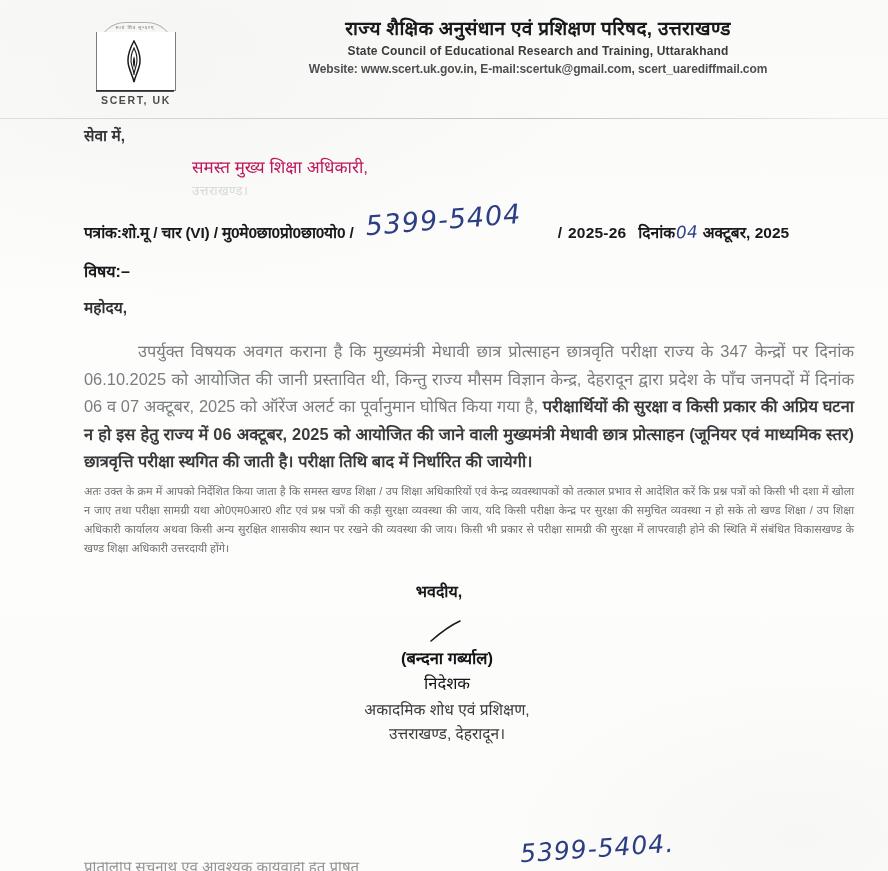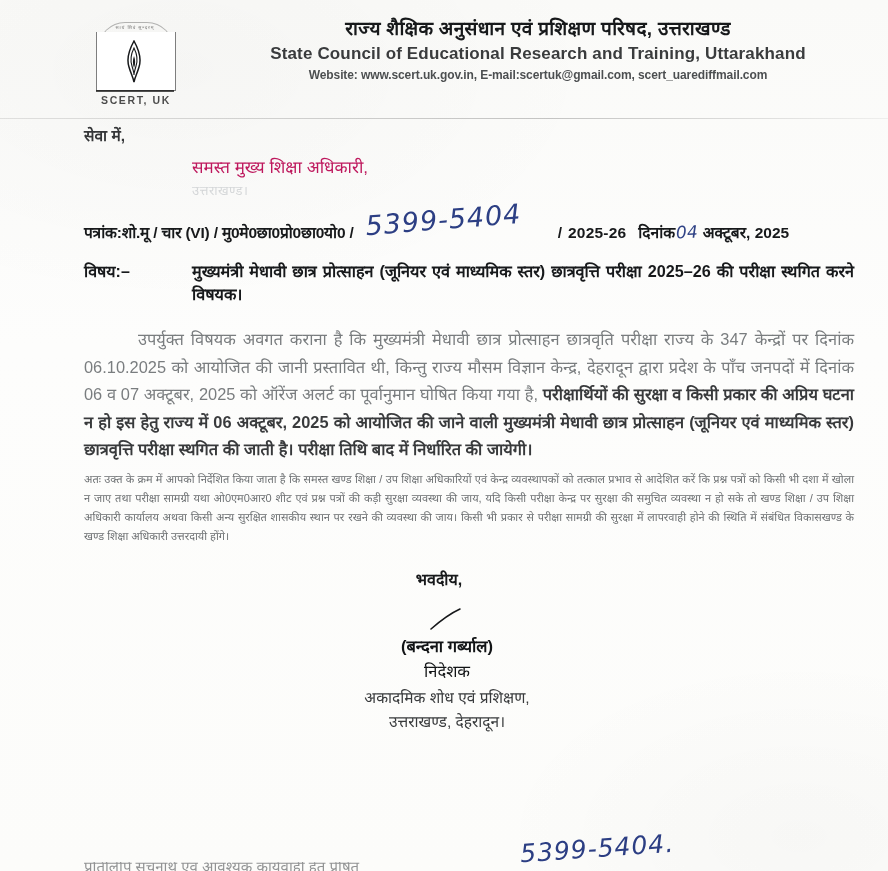--- a/index.html
+++ b/index.html
@@ -113,21 +113,21 @@
   }
   .org-hi {
     font-family: "Liberation Sans", "DejaVu Sans", sans-serif;
     font-size: 19px;
     font-weight: 700;
     color: #121416;
     letter-spacing: 0.3px;
     line-height: 1.2;
   }
   .org-en {
-    font-size: 17px;
+    font-size: 12px;
     font-weight: 700;
     color: #2a2c2e;
     margin-top: 3px;
     letter-spacing: 0.15px;
     opacity: 0.92;
   }
   .org-addr {
     font-size: 12.4px;
     font-weight: 700;
     color: #2c2e30;
@@ -397,23 +397,23 @@
       <span class="ref-hand">5399-5404</span>
       <span class="ref-sep">/</span>
       <span class="ref-year">2025-26</span>
       <span class="ref-date-label">दिनांक</span>
       <span class="ref-date-hand">04</span>
       <span>अक्टूबर, 2025</span>
     </div>
 
     <div class="subject-row">
       <div class="subject-label hi">विषय:–</div>
-      <div class="subject-text hi">मुख्यमंत्री मेधावी छात्र प्रोत्साहन (जूनियर एवं माध्यमिक स्तर) छात्रवृत्ति परीक्षा 2025–26 की परीक्षा स्थगित करने विषयक।</div>
-    </div>
-
+    </div>
+
+    <div class="salutation hi">महोदय,</div>
 
     <div class="para hi faded">
       <span class="indent"></span><span>उपर्युक्त विषयक अवगत कराना है कि मुख्यमंत्री मेधावी छात्र प्रोत्साहन छात्रवृति परीक्षा राज्य के 347 केन्द्रों पर दिनांक 06.10.2025 को आयोजित की जानी प्रस्तावित थी, किन्तु राज्य मौसम विज्ञान केन्द्र, देहरादून द्वारा प्रदेश के पाँच जनपदों में दिनांक 06 व 07 अक्टूबर, 2025 को ऑरेंज अलर्ट का पूर्वानुमान घोषित किया गया है,</span>
       <span class="em">परीक्षार्थियों की सुरक्षा व किसी प्रकार की अप्रिय घटना न हो इस हेतु राज्य में 06 अक्टूबर, 2025 को आयोजित की जाने वाली मुख्यमंत्री मेधावी छात्र प्रोत्साहन (जूनियर एवं माध्यमिक स्तर) छात्रवृत्ति परीक्षा स्थगित की जाती है। परीक्षा तिथि बाद में निर्धारित की जायेगी।</span>
     </div>
 
     <div class="para2 hi">
       <span class="indent"></span><span class="lead">अतः उक्त के क्रम में आपको निर्देशित किया जाता है कि समस्त खण्ड शिक्षा / उप शिक्षा अधिकारियों एवं केन्द्र व्यवस्थापकों को तत्काल प्रभाव से आदेशित करें कि प्रश्न पत्रों को किसी भी दशा में खोला न जाए तथा परीक्षा सामग्री यथा ओ0एम0आर0 शीट एवं प्रश्न पत्रों की कड़ी सुरक्षा व्यवस्था की जाय, यदि किसी परीक्षा केन्द्र पर सुरक्षा की समुचित व्यवस्था न हो सके तो खण्ड शिक्षा / उप शिक्षा अधिकारी कार्यालय अथवा किसी अन्य सुरक्षित शासकीय स्थान पर रखने की व्यवस्था की जाय। किसी भी प्रकार से परीक्षा सामग्री की सुरक्षा में लापरवाही होने की स्थिति में संबंधित विकासखण्ड के खण्ड शिक्षा अधिकारी उत्तरदायी होंगे।</span>
     </div>
 

